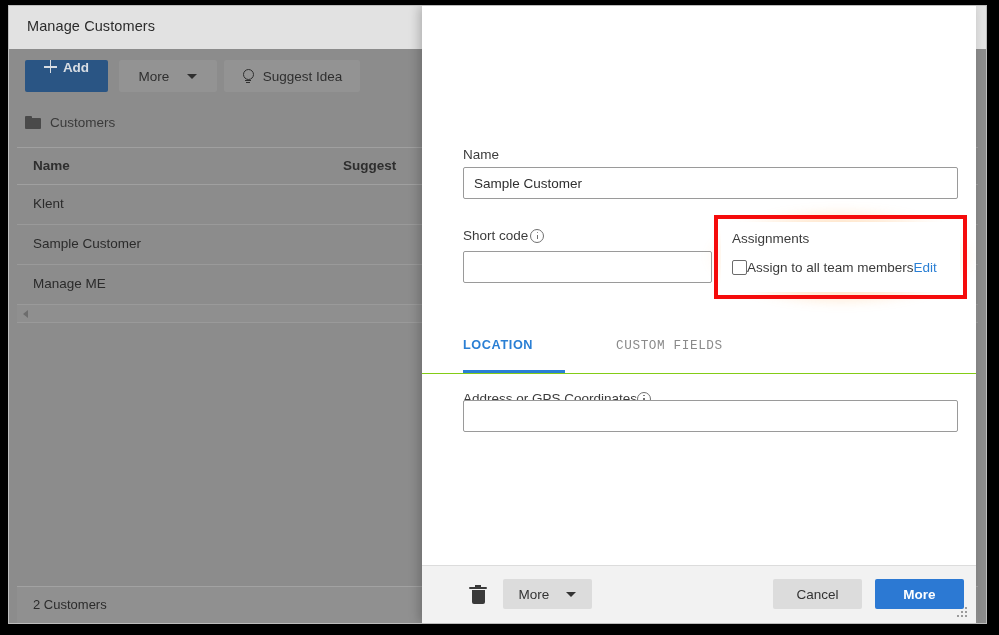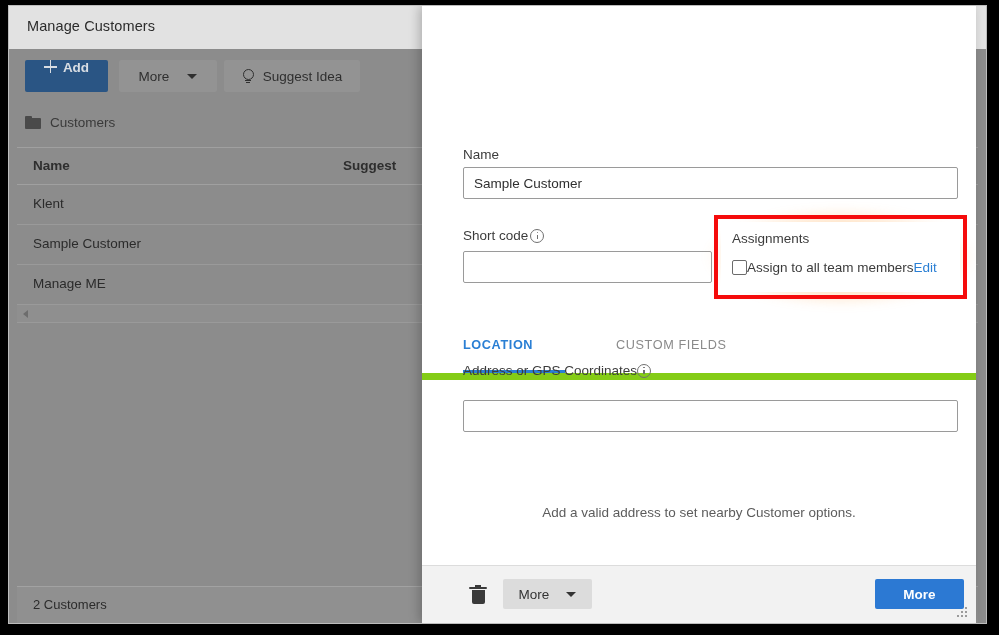--- a/index.html
+++ b/index.html
@@ -163,31 +163,31 @@
   .chk{
     width:15px;height:15px;border:1.4px solid #6b6b6b;border-radius:2px;background:#fff;
     box-sizing:border-box;cursor:pointer;flex:none;
   }
   #assign-text{font-size:13.5px;color:#3c3c3c;}
   #assign-edit{font-size:13.5px;color:#2a7fd4;cursor:pointer;}
 
   
   .tabs{
     position:absolute;left:0;top:245px;width:100%;height:45px;
-    border-bottom:7px solid #84cc16;
+    border-bottom:1px solid #84cc16;
   }
   .tab{
     position:absolute;top:10px;font-size:12.7px;letter-spacing:.6px;
     font-weight:bold;cursor:pointer;
   }
   .tab.t1{left:41px;color:#2a7fd4;}
-  .tab.t2{left:194px;color:#8a8a8a;font-weight:normal;}
+  .tab.t2{left:194px;color:#8a8a8a;font-weight:normal;font-family:Liberation Mono, monospace;}
   .tab-underline{position:absolute;left:41px;top:42px;width:102px;height:3px;background:#2a7fd4;}
 
-  #addr-label{position:absolute;left:41px;top:280px;display:flex;align-items:center;justify-content:center;}
+  #addr-label{position:absolute;left:41px;top:308px;display:flex;align-items:center;justify-content:center;}
   #addr-input{position:absolute;left:41px;top:317px;width:495px;height:32px;}
 
   #noloc-title{
     position:absolute;left:0;top:395px;width:100%;text-align:center;
     font-size:17px;font-weight:bold;color:#4a4a4a;
   }
   #noloc-sub{
     position:absolute;left:0;top:422px;width:100%;text-align:center;
     font-size:13.5px;color:#5c5c5c;
   }
@@ -317,32 +317,34 @@
           <div class="tab t2">CUSTOM FIELDS</div>
           <div class="tab-underline"></div>
         </div>
 
         <div class="fld-label" id="addr-label">
           <span>Address or GPS Coordinates</span>
           <span class="info"></span>
         </div>
         <input class="txtinput" id="addr-input" type="text" placeholder="" style="">
 
-        <div id="noloc-sub">Add a valid address to set nearby Customer options.</div>
       </div>
 
       <div class="modal-foot">
         <div class="trash">
           <span class="hdl"></span>
             <span class="lid"></span>
             <span class="can"></span>
         </div>
         <div class="foot-more">
           <span>More</span>
           <span class="caret"></span>
+        </div>
+        <div class="btn-cancel">
+          <span>Cancel</span>
         </div>
         <div class="btn-save">
           <span>More</span>
         </div>
         <div class="grip">
           <i style="left:8px;top:0"></i>
           <i style="left:4px;top:4px"></i>
             <i style="left:8px;top:4px"></i>
           <i style="left:0;top:8px"></i>
             <i style="left:4px;top:8px"></i>

